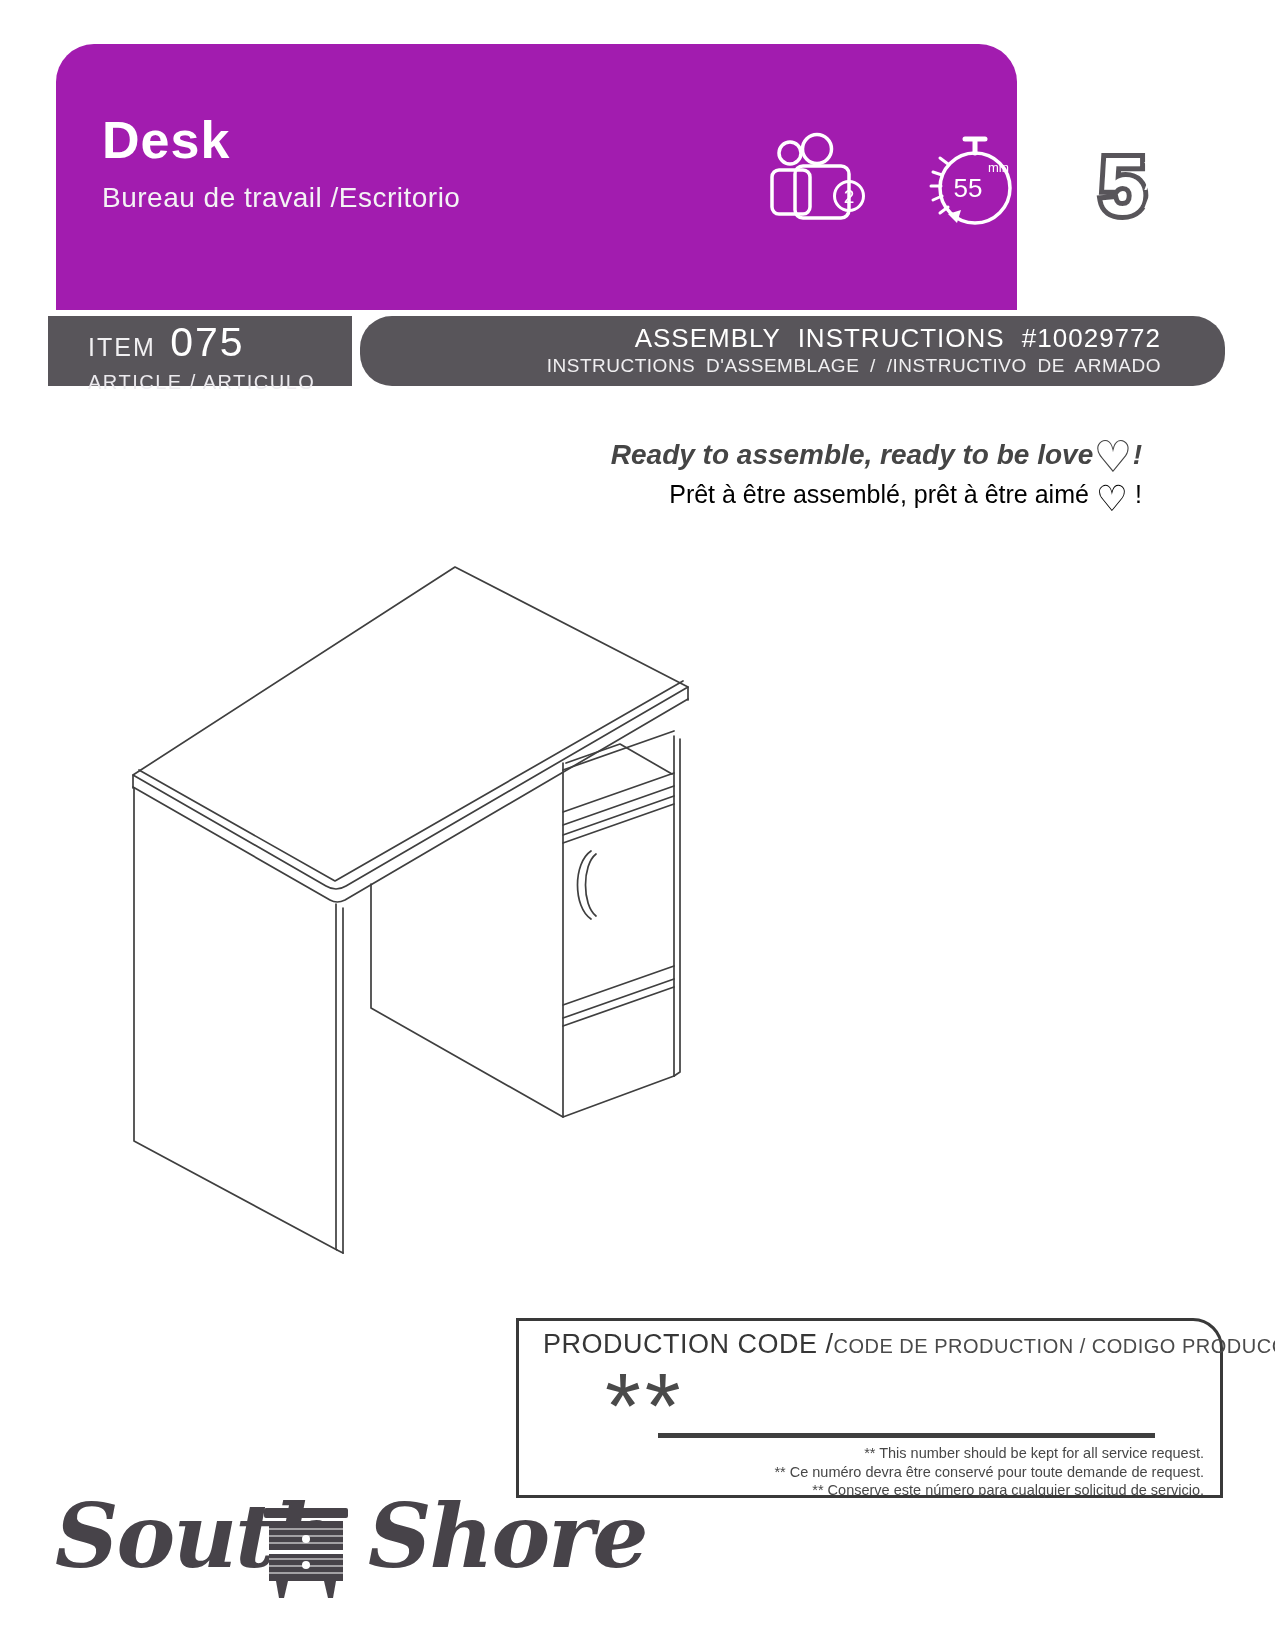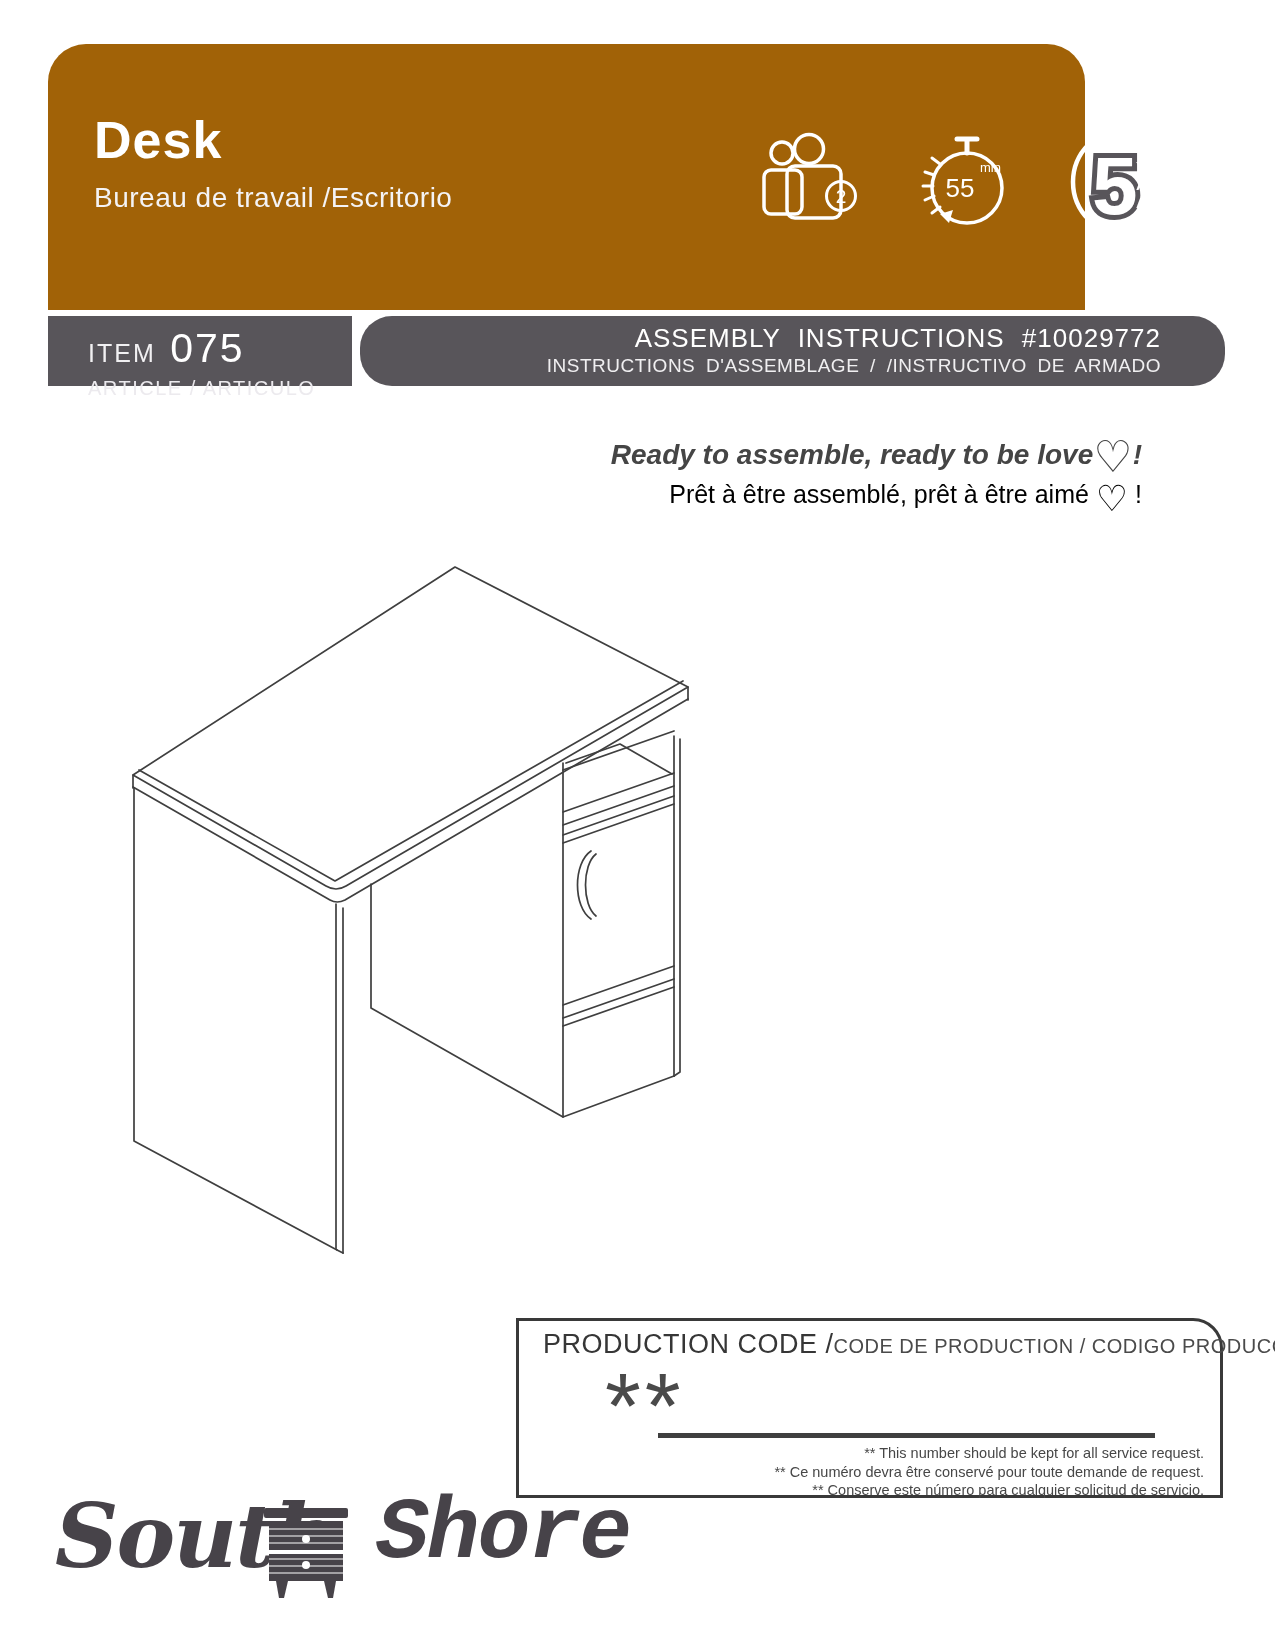--- a/index.html
+++ b/index.html
@@ -1,31 +1,31 @@
 <!DOCTYPE html>
 <html><head>
 <meta charset="utf-8">
 <style>
   html,body{margin:0;padding:0;background:#ffffff;}
   .page{position:relative;width:1275px;height:1650px;background:#fff;overflow:hidden;
         font-family:"Liberation Sans",sans-serif;}
 
   
-  .header-box{position:absolute;left:48px;top:44px;width:1037px;height:266px;
-              background:#a16207;border-radius:38px 38px 0 0;}
+  .header-box{position:absolute;left:56px;top:44px;width:961px;height:266px;
+              background:#a21caf;border-radius:38px 38px 0 0;}
   .hd-title{position:absolute;left:46px;top:66px;font-size:52px;font-weight:bold;
             color:#ffffff;letter-spacing:1px;}
   .hd-sub{position:absolute;left:46px;top:138px;font-size:28px;color:#f4f3f5;letter-spacing:.5px;}
   .icon-svg{position:absolute;}
   .white-stroke{stroke:#ffffff;fill:none;stroke-linecap:round;stroke-linejoin:round;}
 
   
   .item-bar{position:absolute;left:48px;top:316px;width:304px;height:70px;background:#58555A;
             color:#fff;box-sizing:border-box;padding-left:40px;}
-  .item-line1{margin-top:12px;line-height:40px;}
+  .item-line1{margin-top:6px;line-height:40px;}
   .item-label{font-size:25px;letter-spacing:2px;color:#f1f0f2;}
   .item-number{font-size:41px;letter-spacing:2px;color:#ffffff;margin-left:10px;}
   .item-line2{font-size:20px;letter-spacing:1.5px;color:#eceaee;line-height:22px;}
   .instr-bar{position:absolute;left:360px;top:316px;width:865px;height:70px;background:#58555A;
              color:#fff;box-sizing:border-box;text-align:right;padding-right:64px;border-radius:32px;}
   .instr-line1{margin-top:6px;font-size:26px;letter-spacing:1px;word-spacing:9px;color:#fff;line-height:32px;}
   .instr-line2{font-size:19px;letter-spacing:.5px;word-spacing:5px;color:#f0eff1;line-height:24px;}
 
   
   .tagline{position:absolute;right:133px;top:436px;text-align:right;}
@@ -45,21 +45,21 @@
   .prod-stars{position:absolute;left:86px;top:50px;font-size:92px;color:#4a4a4a;letter-spacing:4px;
               line-height:70px;}
   .prod-line{position:absolute;left:139px;top:112px;width:497px;height:5px;background:#3f3f3f;}
   .prod-notes{position:absolute;right:16px;top:123px;text-align:right;font-size:14.5px;
               line-height:18.5px;color:#474747;}
 
   
   .logo-word{position:absolute;font-family:"DejaVu Serif",serif;font-style:italic;font-weight:bold;
              font-size:88px;color:#474349;top:1484px;letter-spacing:-2px;}
   .logo-south{left:55px;}
-  .logo-shore{left:376px;font-family:Liberation Mono, monospace;}
+  .logo-shore{left:368px;}
   .website{position:absolute;right:57px;top:1556px;font-size:31px;color:#4c4c4c;letter-spacing:.5px;}
 
   .desk-svg{position:absolute;left:100px;top:520px;}
   .desk-svg path, .desk-svg line{stroke:#3f3f3f;stroke-width:1.7;fill:none;
             stroke-linecap:round;stroke-linejoin:round;}
   .desk-svg .face{fill:#ffffff;}
 </style>
 </head>
 <body>
 

